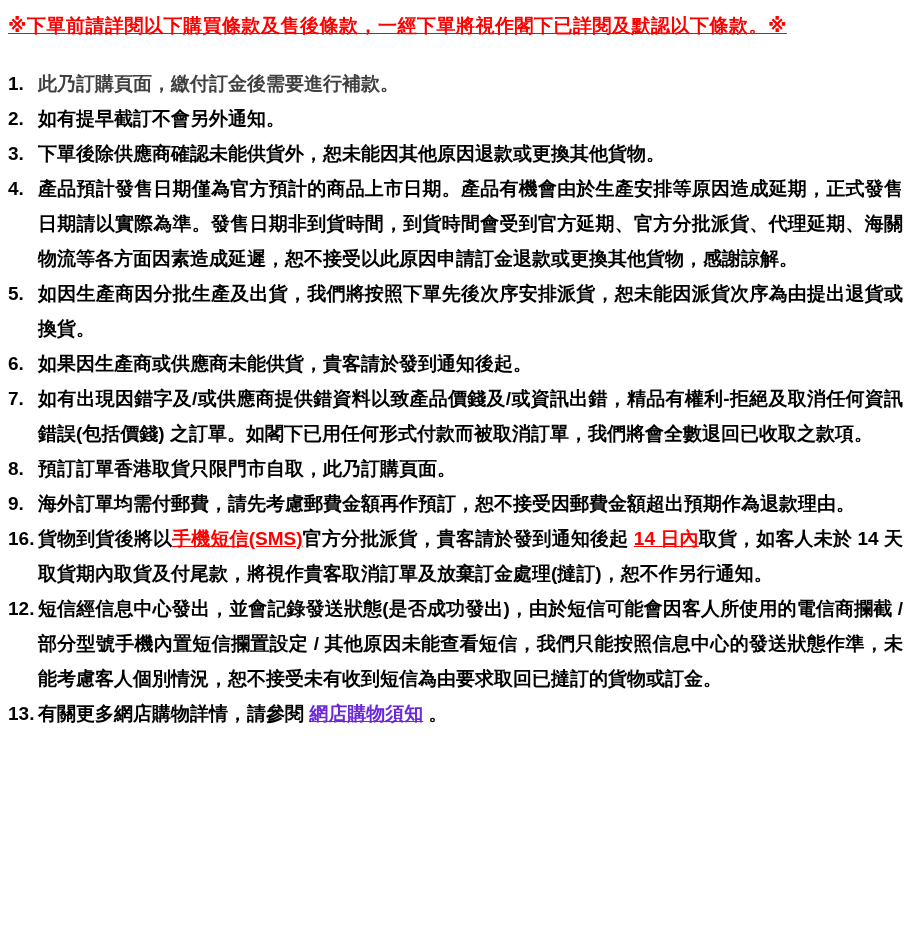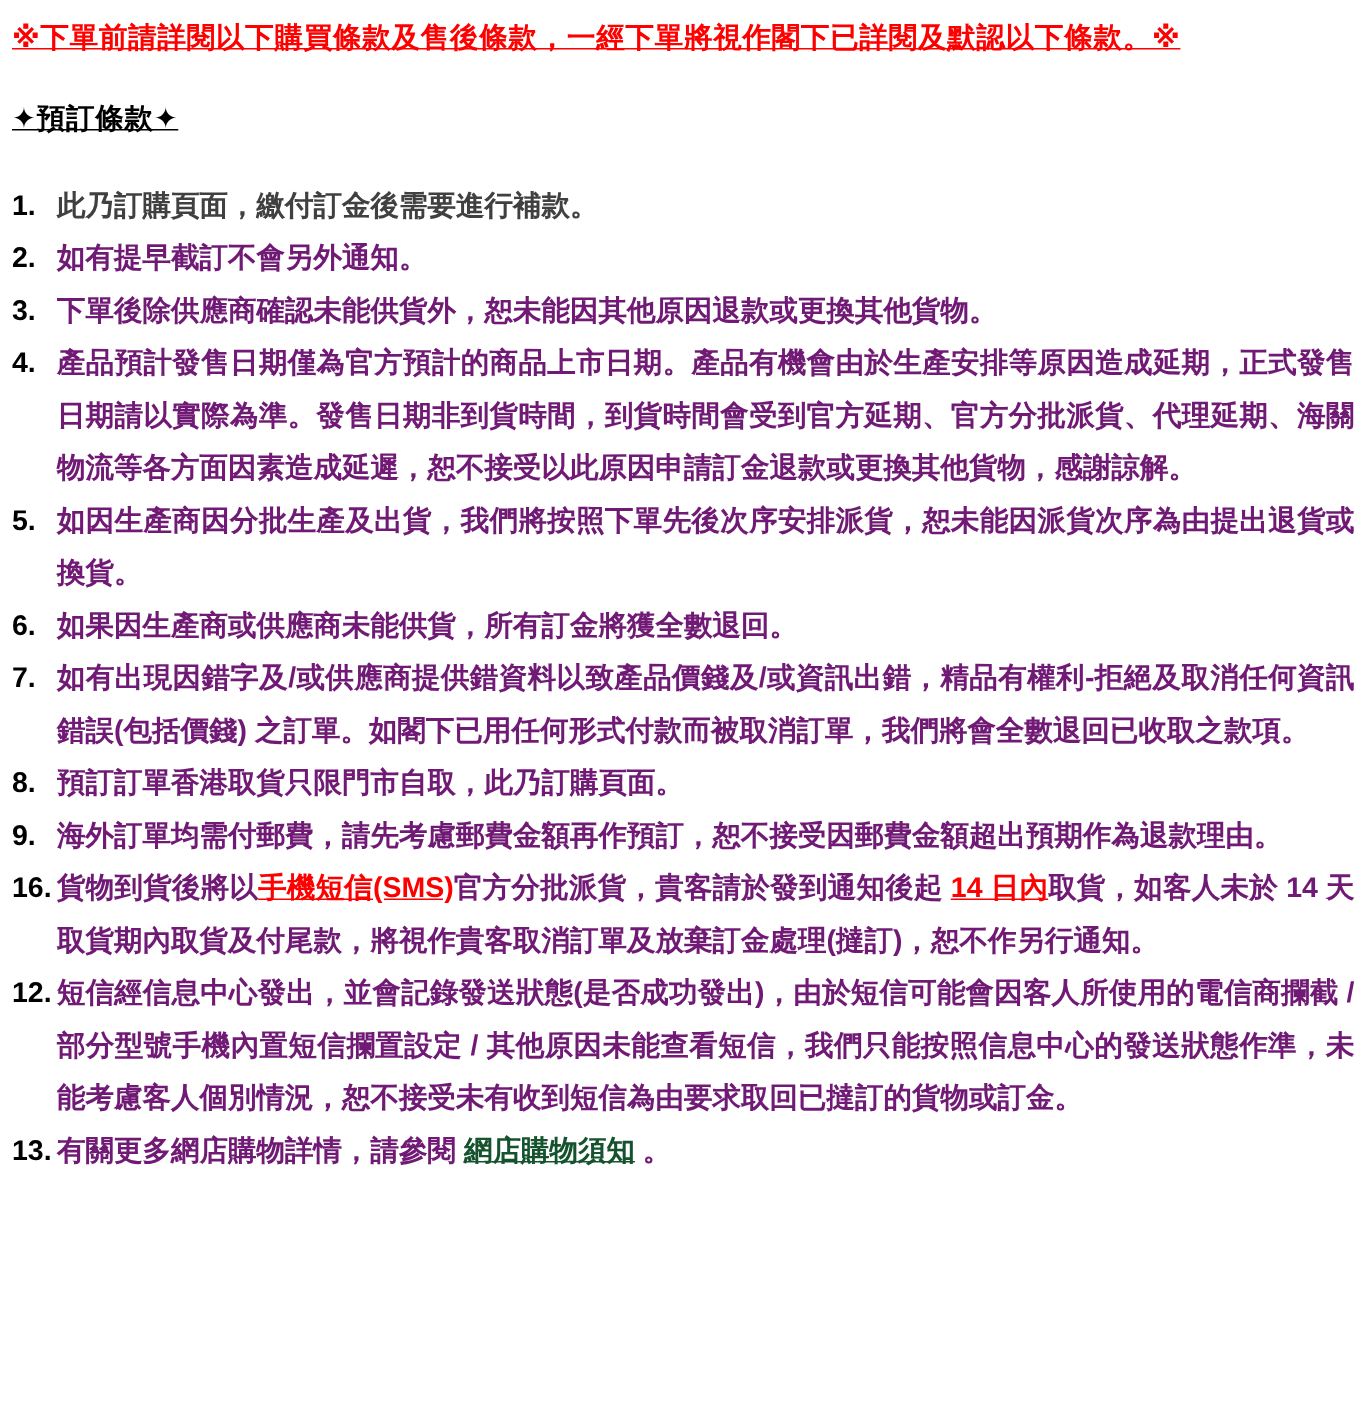--- a/index.html
+++ b/index.html
@@ -45,45 +45,42 @@
     text-align: justify;
   }
   .term-num {
     flex: 0 0 30px;
     text-align: left;
   }
   .term-text {
     flex: 1;
   }
   .seg-normal {
-    color: #701a75;
+    color: #000000;
   }
   .seg-red {
     color: #404040;
   }
   .seg-red-underline {
     color: #fe0000;
     text-decoration: underline;
   }
   a.seg-link {
-    color: #14532d;
+    color: #6d28d9;
     text-decoration: underline;
     cursor: pointer;
   }
 </style>
 </head>
 <body>
 
 <div class="page">
 
   <div class="notice">※下單前請詳閱以下購買條款及售後條款，一經下單將視作閣下已詳閱及默認以下條款。※</div>
 
-  <div class="section-title-wrap">
-    <span class="section-title">✦預訂條款✦</span>
-  </div>
 
   <div class="terms">
       <div class="term-row">
         <span class="term-num">1.</span>
         <span class="term-text"><span class="seg seg-red">此乃訂購頁面，繳付訂金後需要進行補款。</span></span>
       </div>
       <div class="term-row">
         <span class="term-num">2.</span>
         <span class="term-text"><span class="seg seg-normal">如有提早截訂不會另外通知。</span></span>
       </div>
@@ -94,21 +91,21 @@
       <div class="term-row">
         <span class="term-num">4.</span>
         <span class="term-text"><span class="seg seg-normal">產品預計發售日期僅為官方預計的商品上市日期。產品有機會由於生產安排等原因造成延期，正式發售日期請以實際為準。發售日期非到貨時間，到貨時間會受到官方延期、官方分批派貨、代理延期、海關物流等各方面因素造成延遲，恕不接受以此原因申請訂金退款或更換其他貨物，感謝諒解。</span></span>
       </div>
       <div class="term-row">
         <span class="term-num">5.</span>
         <span class="term-text"><span class="seg seg-normal">如因生產商因分批生產及出貨，我們將按照下單先後次序安排派貨，恕未能因派貨次序為由提出退貨或換貨。</span></span>
       </div>
       <div class="term-row">
         <span class="term-num">6.</span>
-        <span class="term-text"><span class="seg seg-normal">如果因生產商或供應商未能供貨，所有訂金將獲全數退回。</span></span>
+        <span class="term-text"><span class="seg seg-normal">如果因生產商或供應商未能供貨，貴客請於發到通知後起。</span></span>
       </div>
       <div class="term-row">
         <span class="term-num">7.</span>
         <span class="term-text"><span class="seg seg-normal">如有出現因錯字及/或供應商提供錯資料以致產品價錢及/或資訊出錯，精品有權利-拒絕及取消任何資訊錯誤(包括價錢) 之訂單。如閣下已用任何形式付款而被取消訂單，我們將會全數退回已收取之款項。</span></span>
       </div>
       <div class="term-row">
         <span class="term-num">8.</span>
         <span class="term-text"><span class="seg seg-normal">預訂訂單香港取貨只限門市自取，此乃訂購頁面。</span></span>
       </div>
       <div class="term-row">

